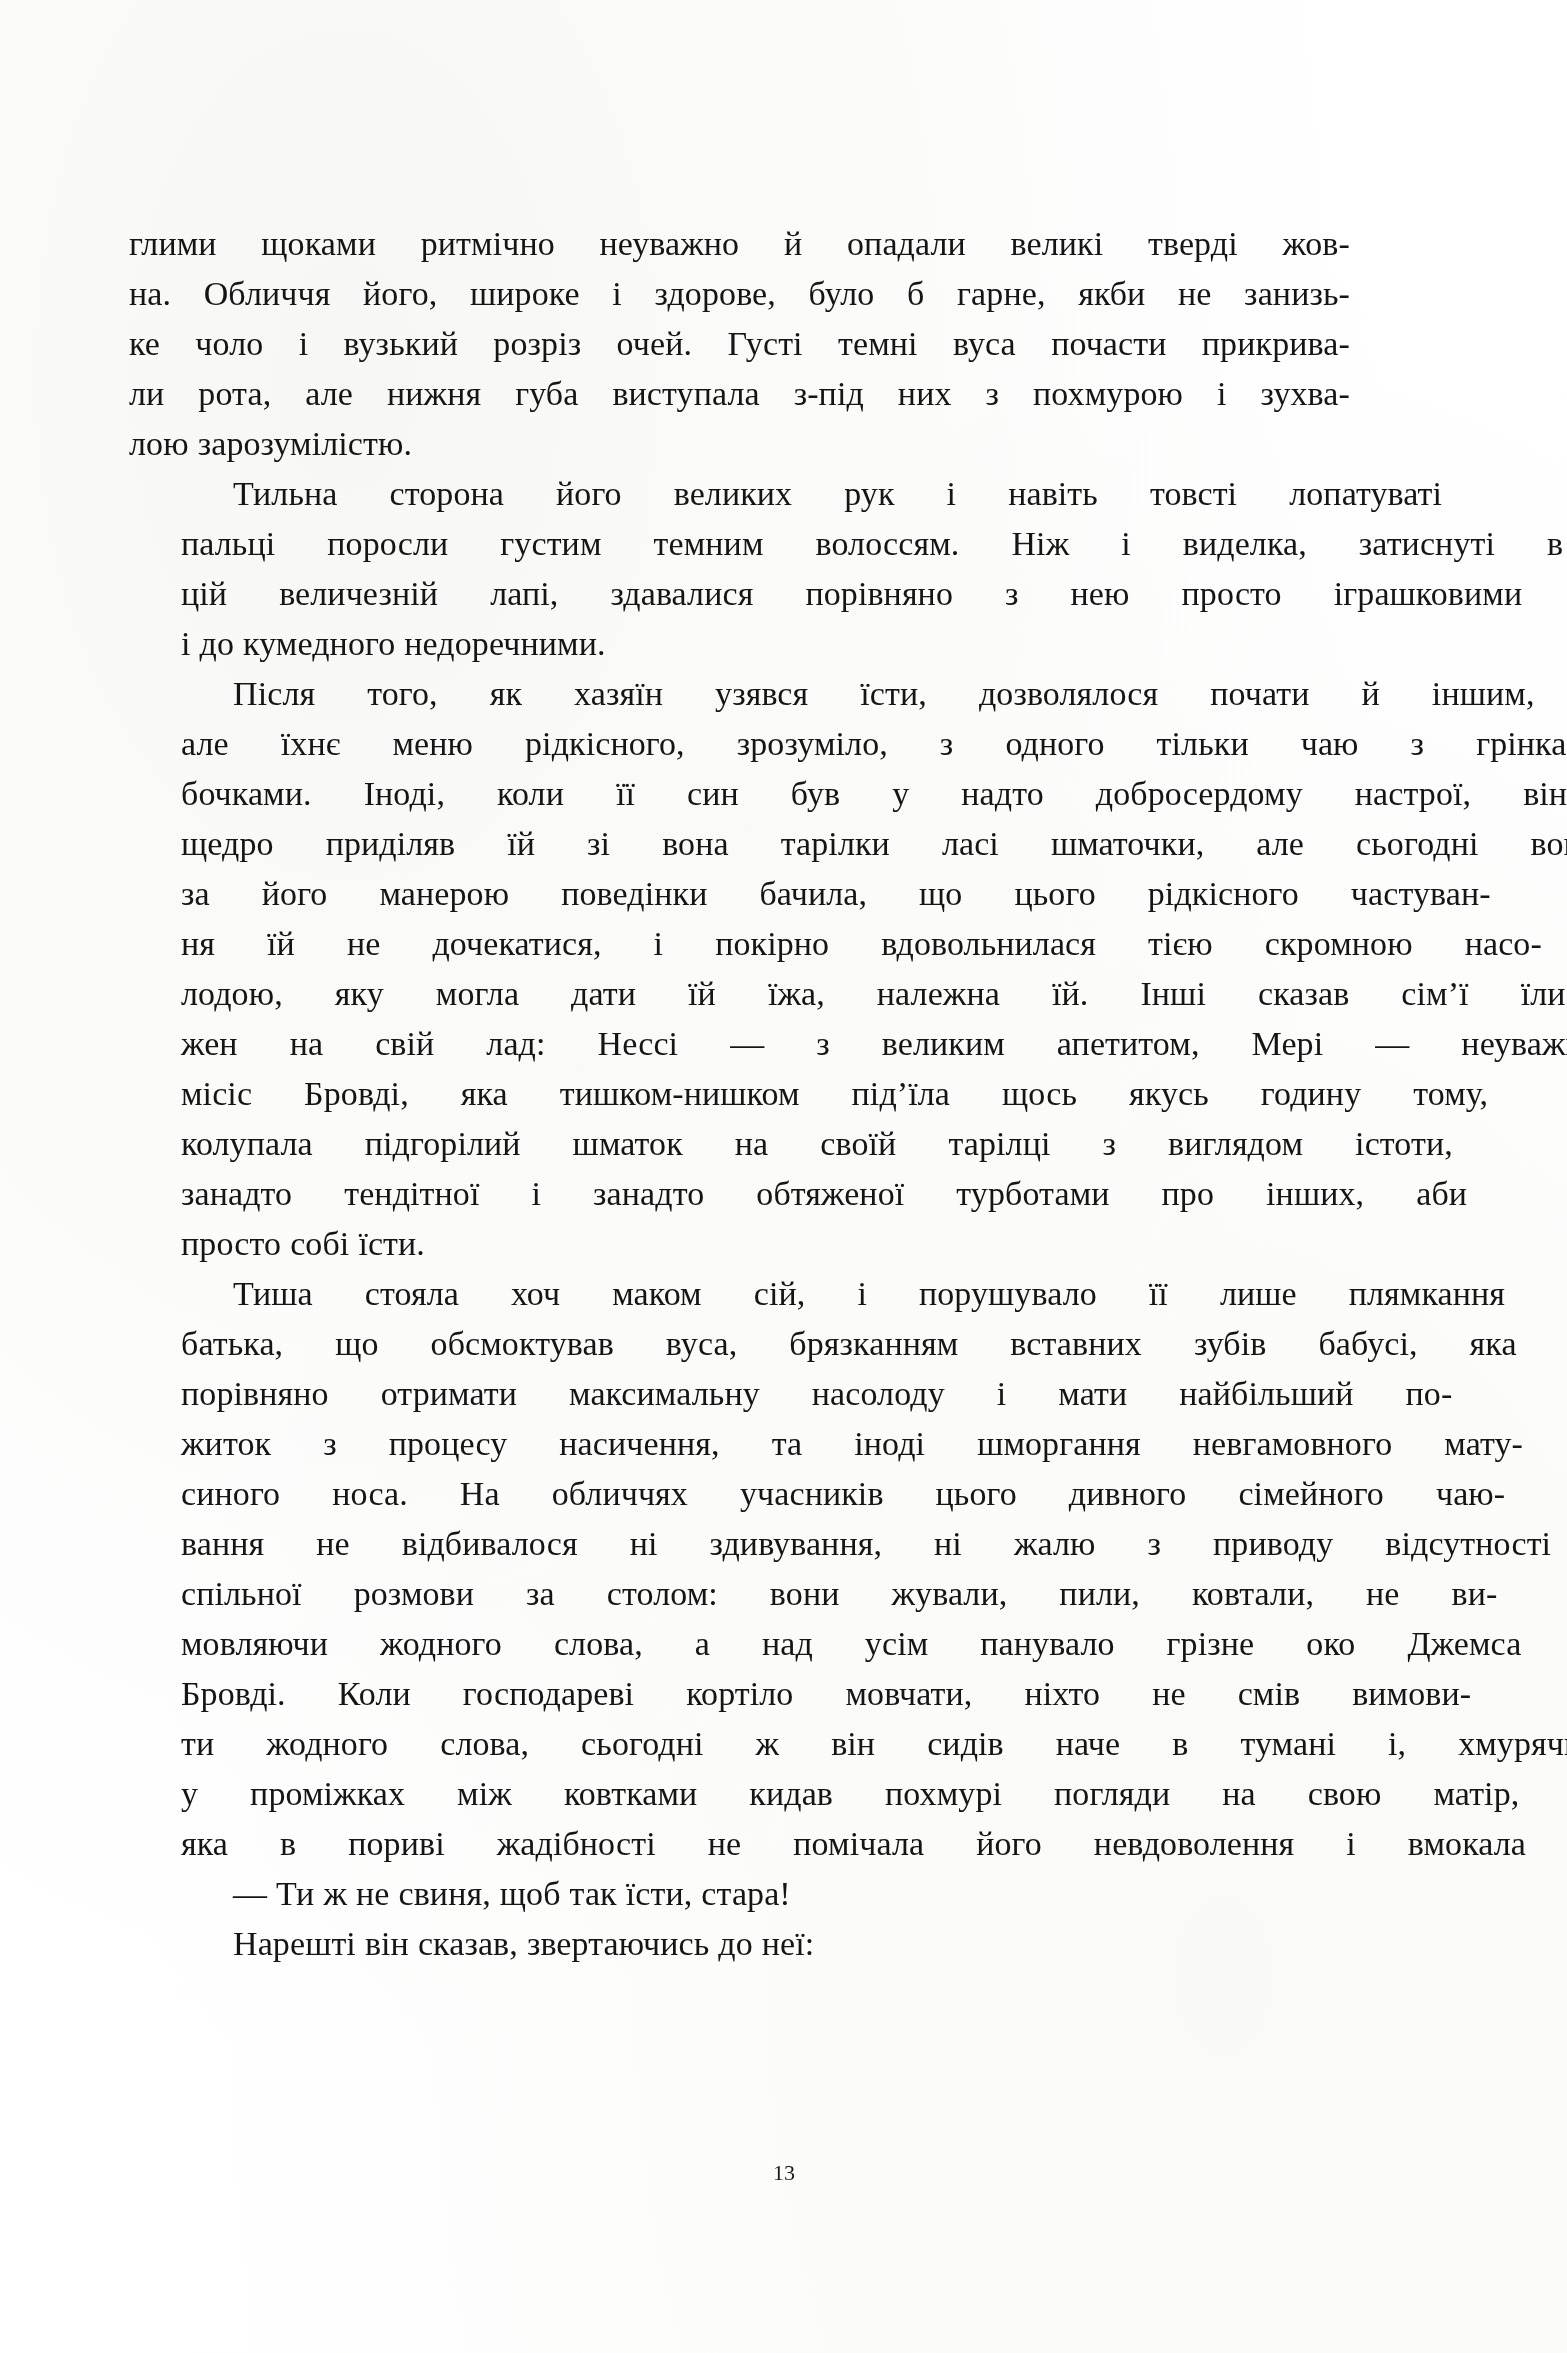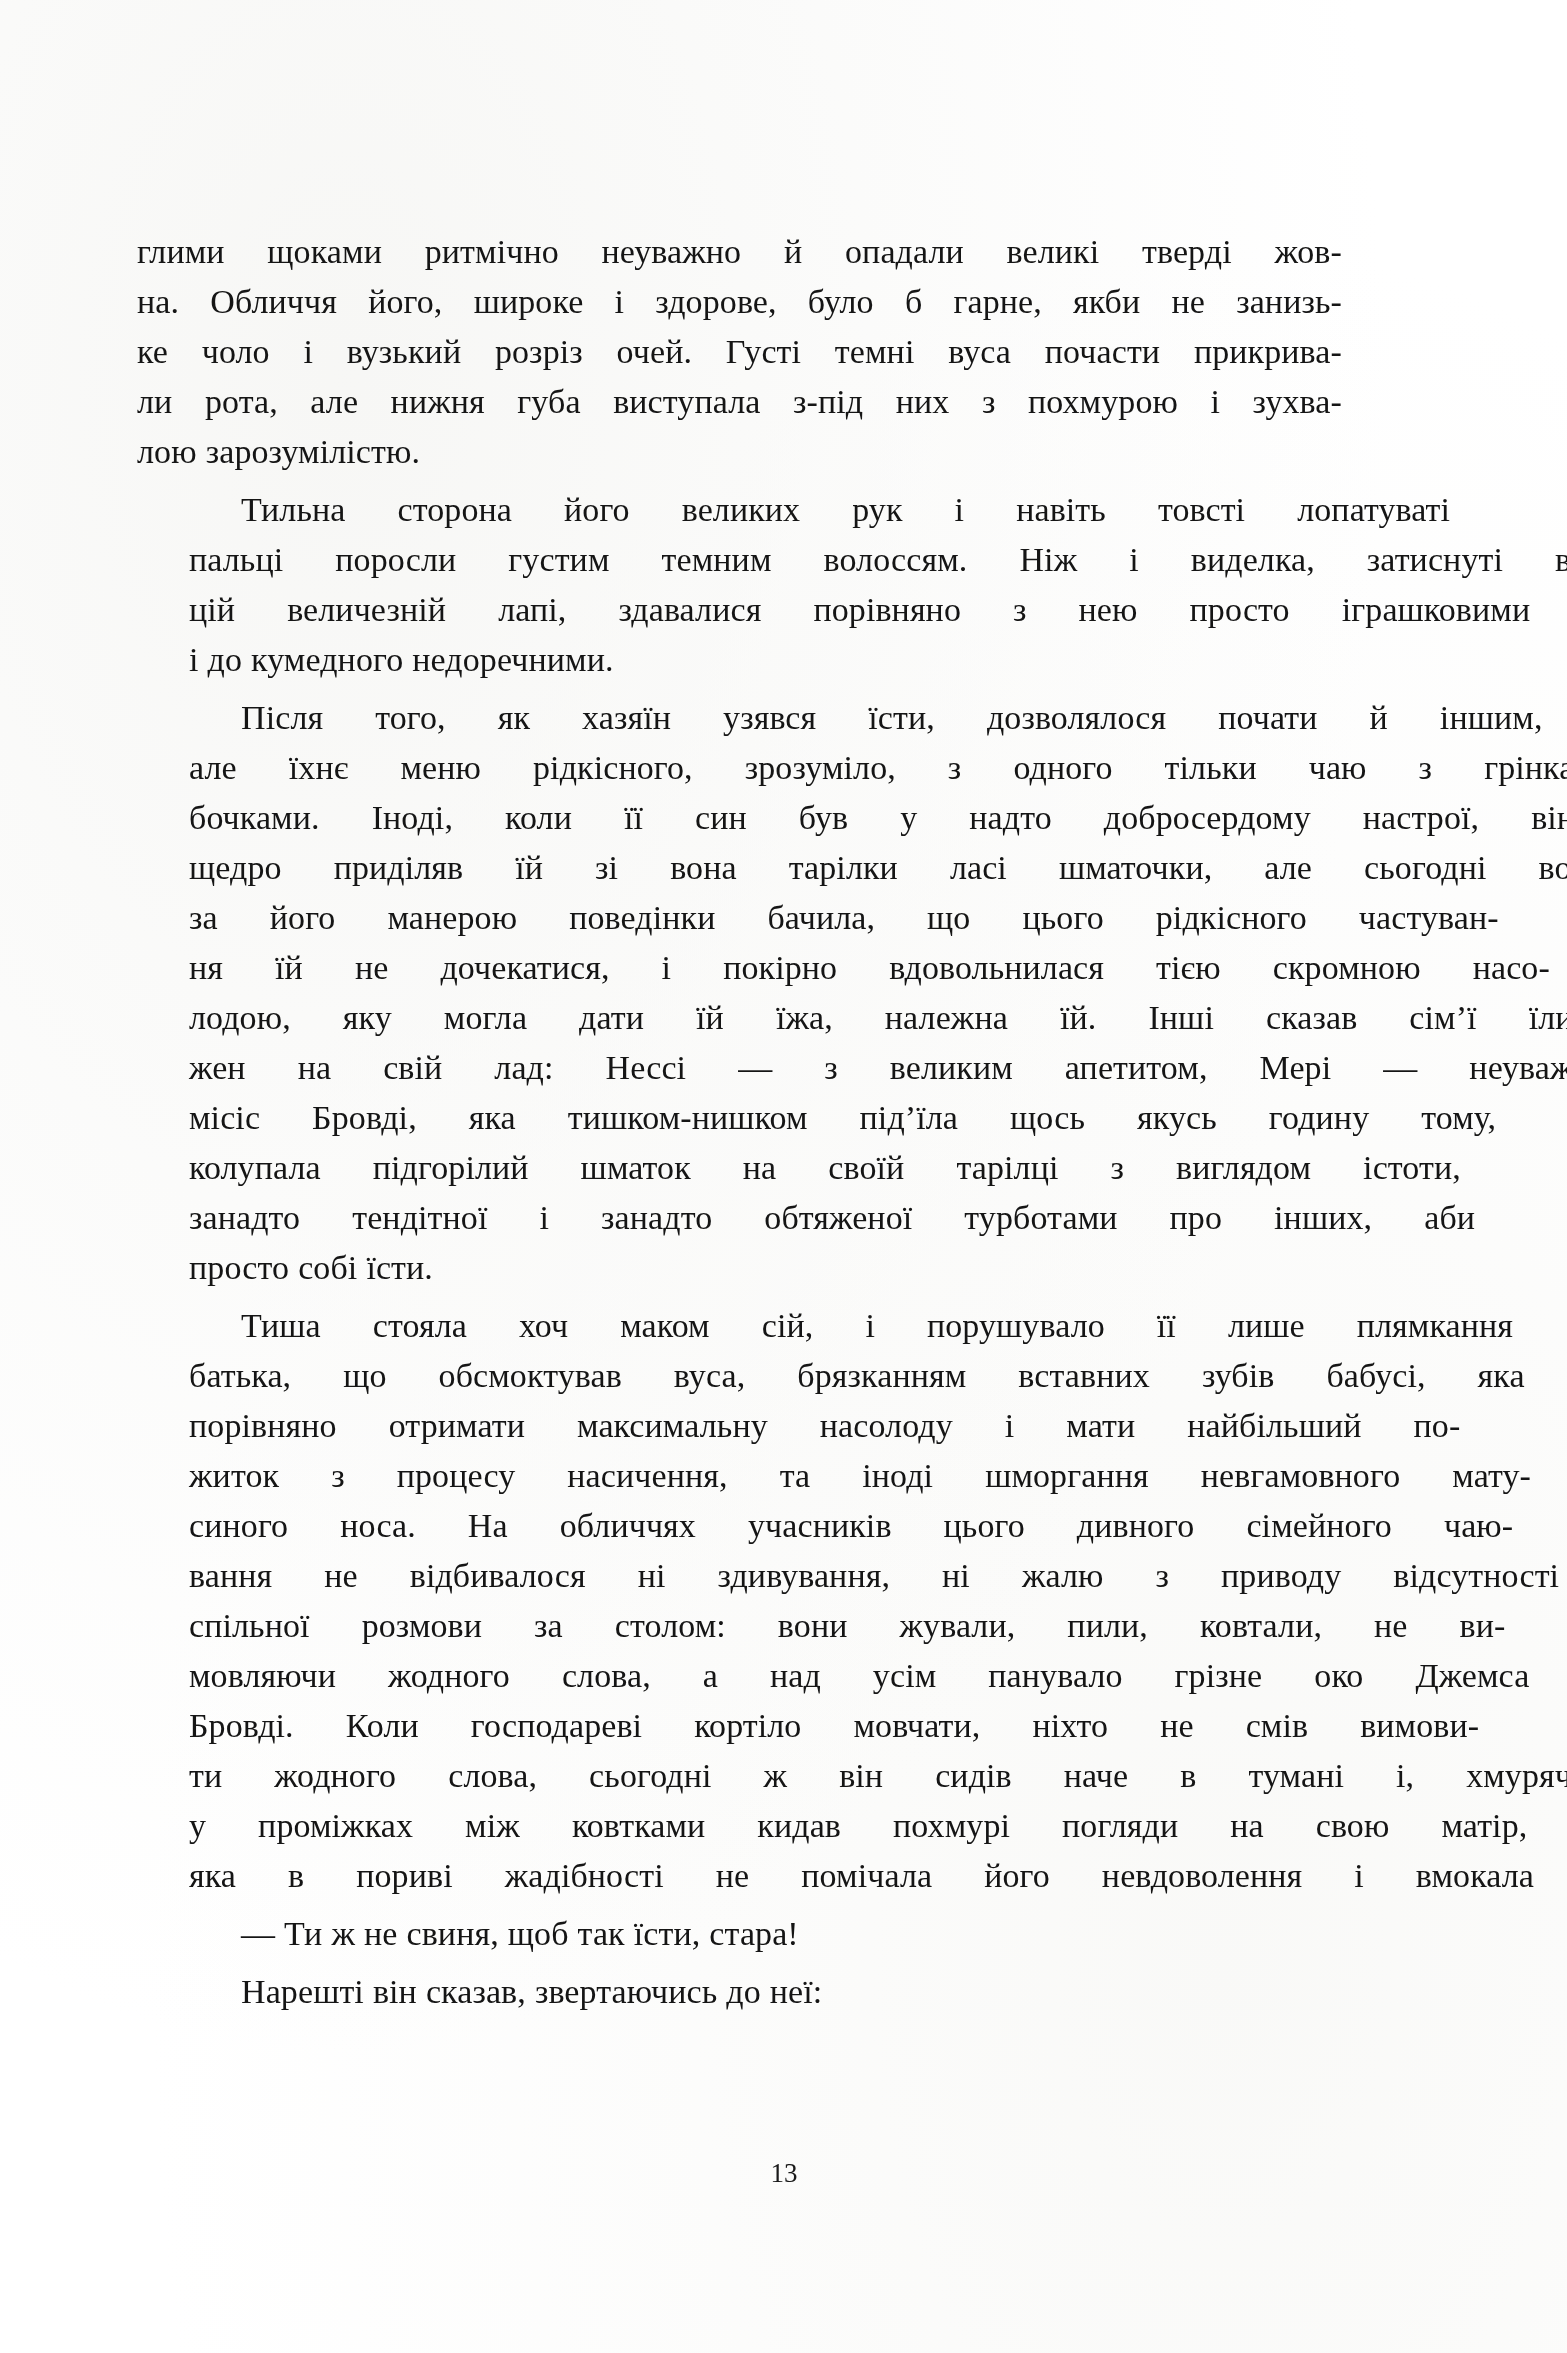--- a/index.html
+++ b/index.html
@@ -30,21 +30,21 @@
       radial-gradient(ellipse at 78% 84%, rgba(248,248,246,0.85) 0%, rgba(255,255,255,0) 62%);
     pointer-events: none;
   }
   .text-block {
     position: absolute;
     left: 129px;
     top: 219px;
     width: 1221px;
   }
   .para {
-    margin: 8px;
+    margin: 0;
     font-size: 34px;
     line-height: 50px;
     text-align: justify;
     text-align-last: left;
     letter-spacing: 0.1px;
     word-spacing: 0.4px;
     font-weight: 400;
     color: #151515;
     -webkit-font-smoothing: antialiased;
   }
@@ -72,21 +72,21 @@
   }
   .para .ln.j.first-ind {
     padding-left: 52px;
   }
   .page-number {
     position: absolute;
     left: 0;
     right: 0;
     top: 2155px;
     text-align: center;
-    font-size: 27px;
+    font-size: 22px;
     line-height: 36px;
     color: #1a1a1a;
     font-family: "Liberation Serif", "DejaVu Serif", serif;
   }
 </style>
 </head>
 <body>
 
 <div class="page">
   <div class="page-texture"></div>

